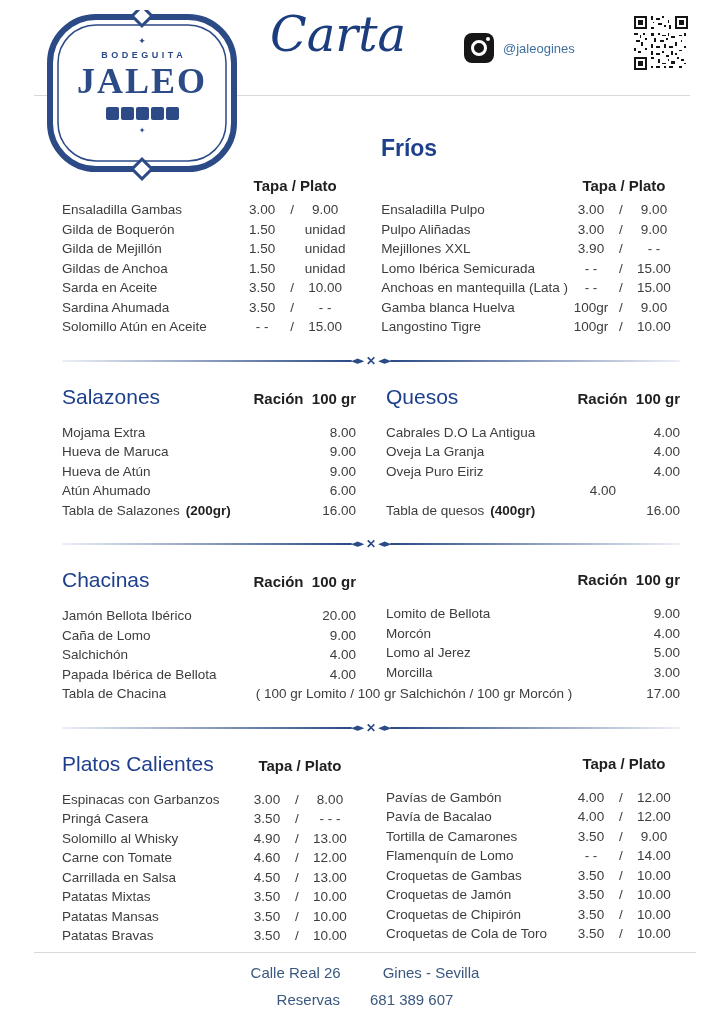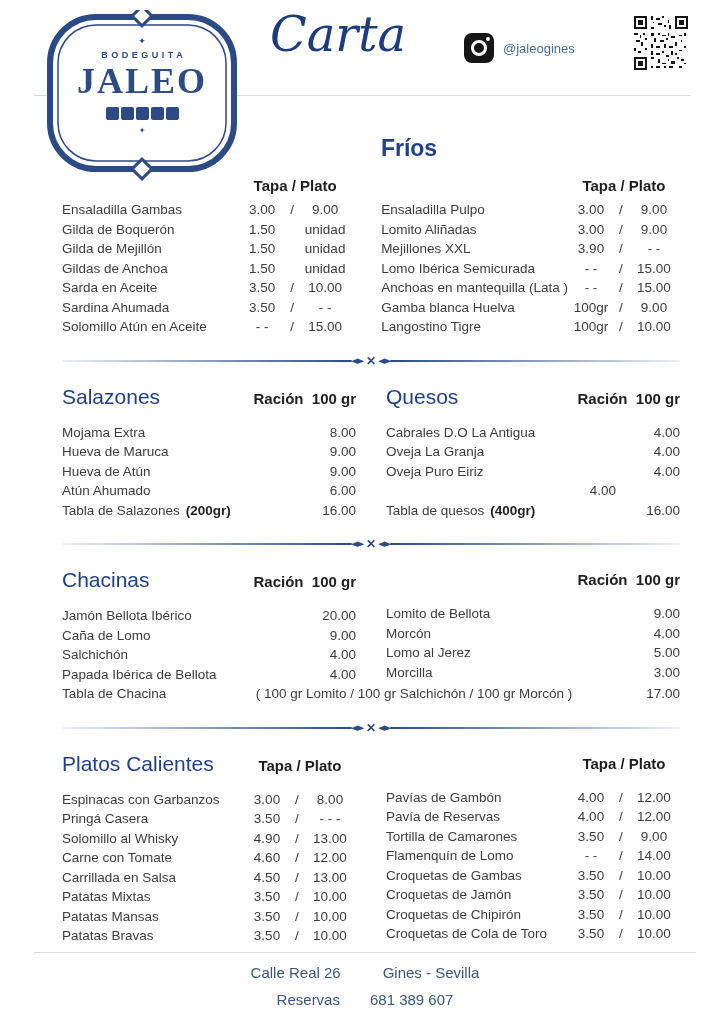--- a/index.html
+++ b/index.html
@@ -243,21 +243,21 @@
             <span></span>
             <span class="colhead span3">Tapa / Plato</span>
           </div>
           <div class="row r2">
               <span class="iname">Ensaladilla Pulpo</span>
               <span class="pc">3.00</span>
               <span class="pc">/</span>
               <span class="pc">9.00</span>
             </div>
             <div class="row r2">
-              <span class="iname">Lomito Aliñadas</span>
+              <span class="iname">Pulpo Aliñadas</span>
               <span class="pc">3.00</span>
               <span class="pc">/</span>
               <span class="pc">9.00</span>
             </div>
             <div class="row r2">
               <span class="iname">Mejillones XXL</span>
               <span class="pc">3.90</span>
               <span class="pc">/</span>
               <span class="pc">- -</span>
             </div>
@@ -484,21 +484,21 @@
             <span></span>
             <span class="colhead tp">Tapa / Plato</span>
           </div>
           <div class="row r2">
               <span class="iname">Pavías de Gambón</span>
               <span class="pc">4.00</span>
               <span class="pc">/</span>
               <span class="pc">12.00</span>
             </div>
             <div class="row r2">
-              <span class="iname">Pavía de Reservas</span>
+              <span class="iname">Pavía de Bacalao</span>
               <span class="pc">4.00</span>
               <span class="pc">/</span>
               <span class="pc">12.00</span>
             </div>
             <div class="row r2">
               <span class="iname">Tortilla de Camarones</span>
               <span class="pc">3.50</span>
               <span class="pc">/</span>
               <span class="pc">9.00</span>
             </div>

